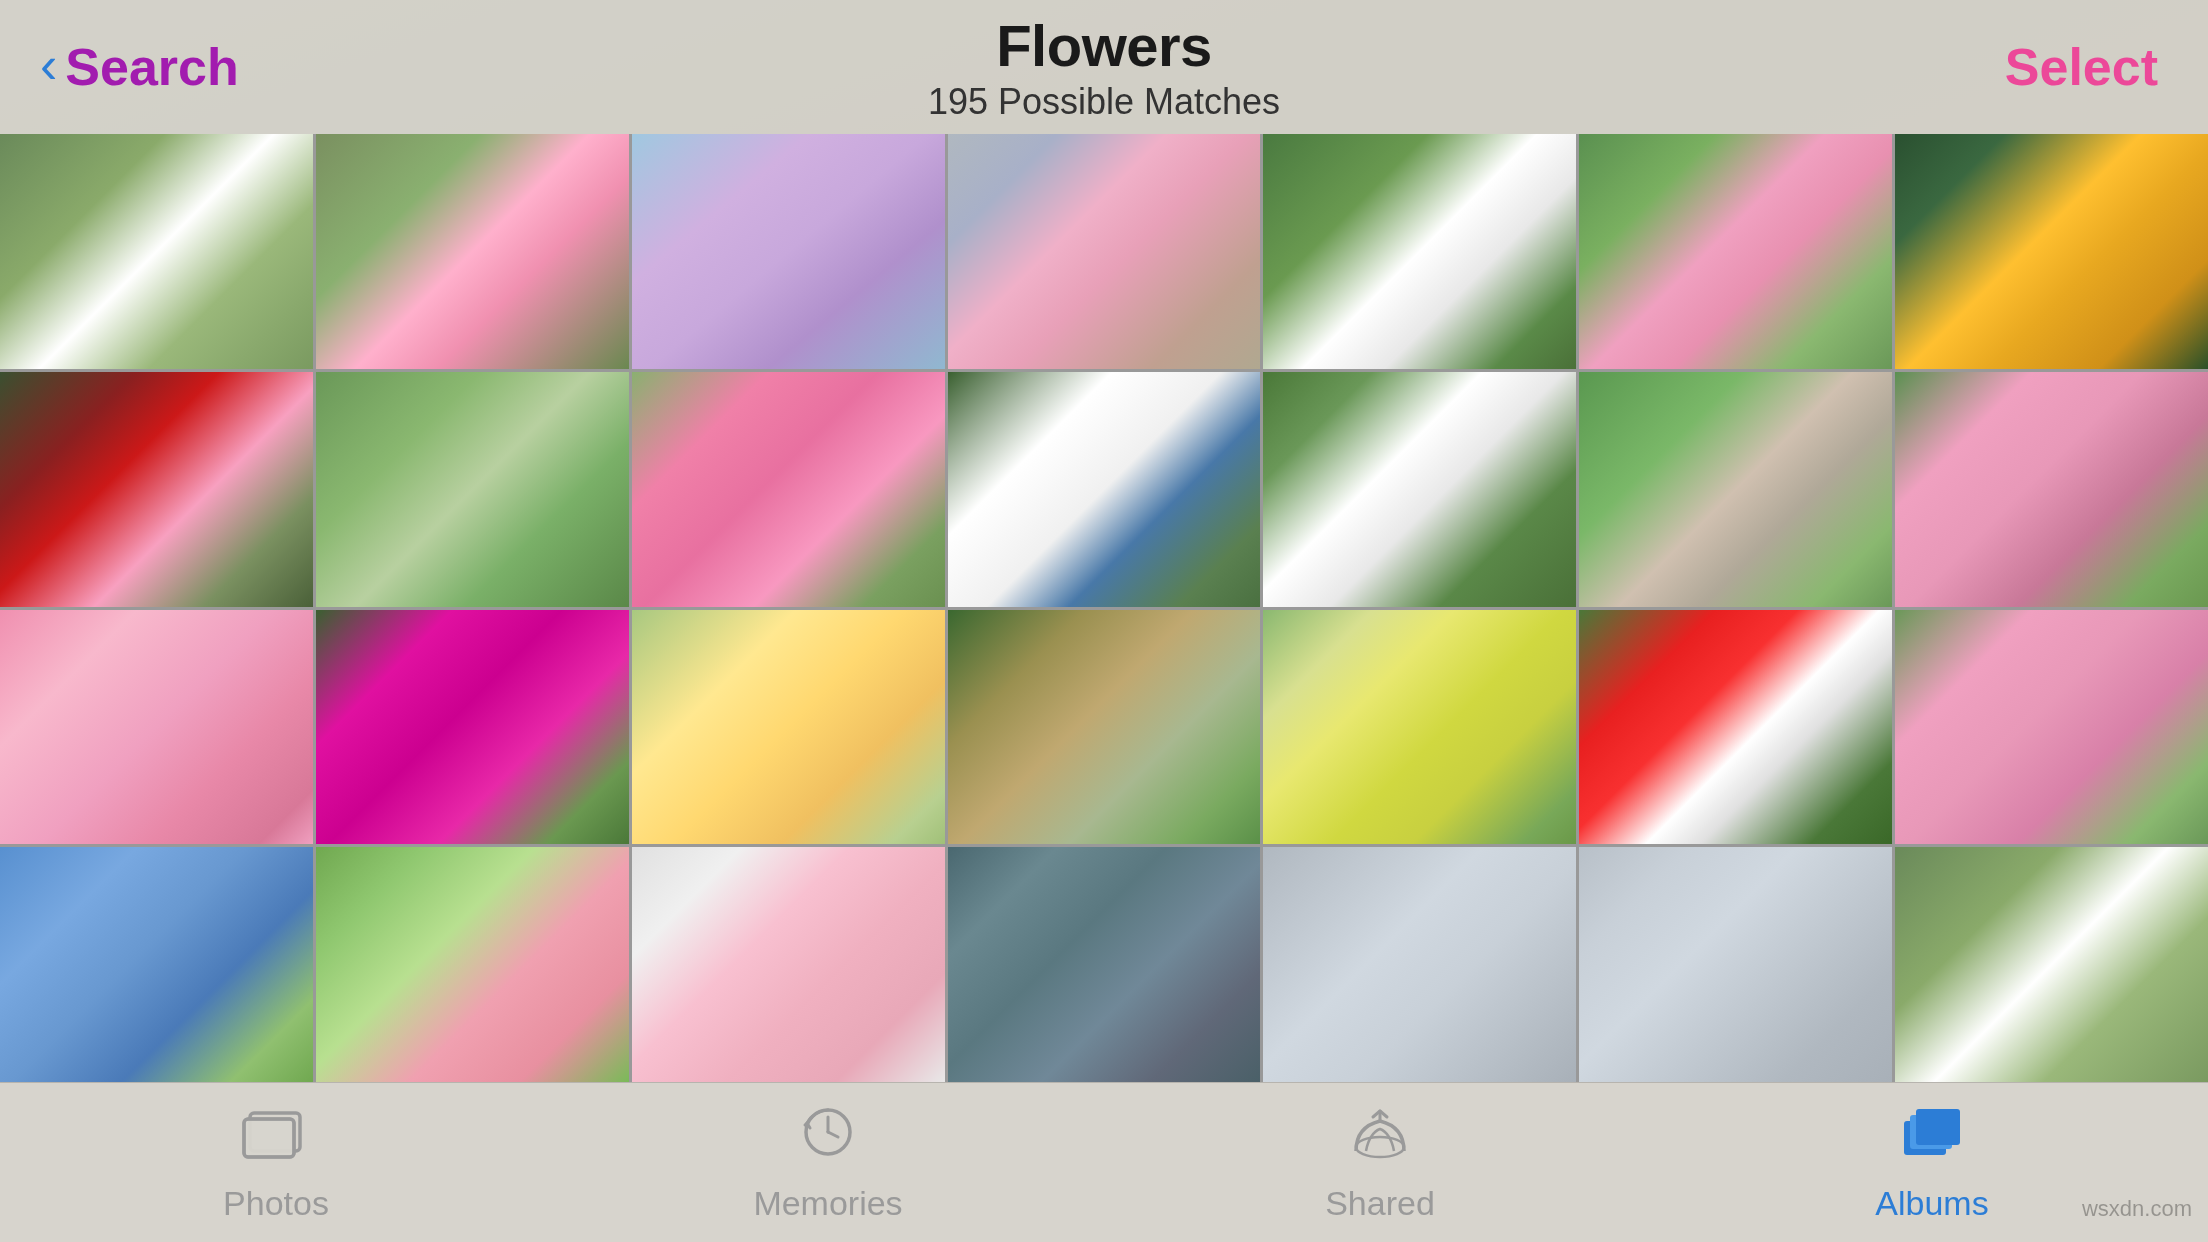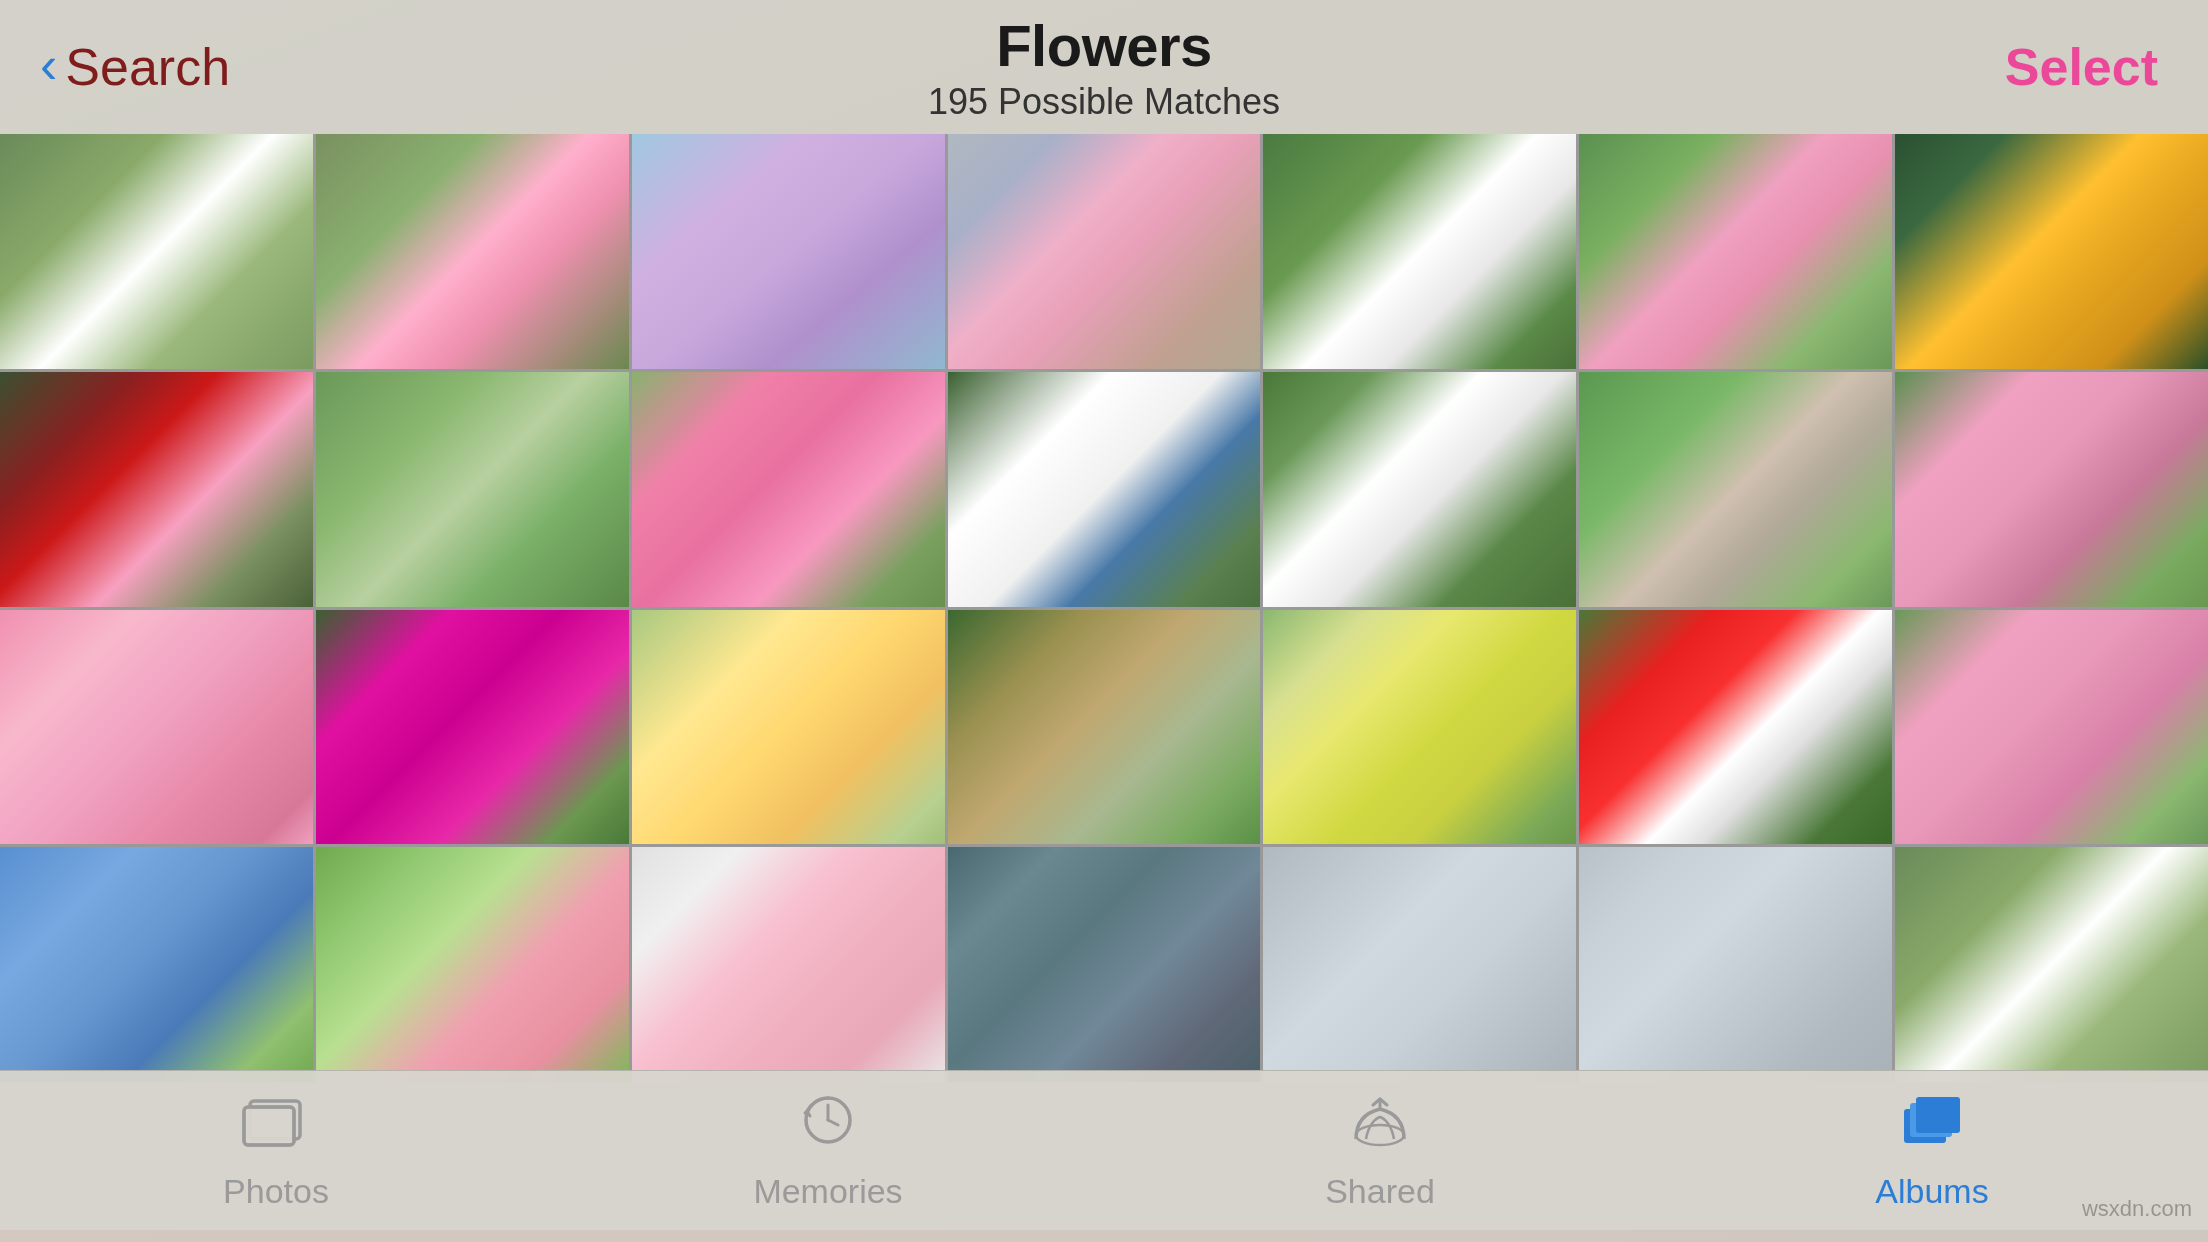--- a/index.html
+++ b/index.html
@@ -55,22 +55,22 @@
 
     .back-chevron {
       font-size: 52px;
       color: #2c7dd6;
       line-height: 1;
       margin-top: -4px;
     }
 
     .back-label {
       font-size: 52px;
-      color: #7f1d1d;
-      font-weight: 400;
+      color: #a21caf;
+      font-weight: 700;
     }
 
     .select-btn {
       position: absolute;
       right: 50px;
       font-size: 52px;
       color: #ec4899;
       font-weight: 700;
       cursor: pointer;
     }
@@ -182,21 +182,21 @@
     .flower-bottom5 {
       background: linear-gradient(135deg, #b0b8c0 0%, #c0c8d0 20%, #d0d8e0 40%, #c8d0d8 60%, #b8c0c8 80%, #a8b0b8 100%);
     }
     .flower-bottom6 {
       background: linear-gradient(135deg, #b8c0c8 0%, #c8d0d8 20%, #d0d8e0 40%, #c0c8d0 60%, #b0b8c0 80%, #a8b0b8 100%);
     }
 
     
     .tab-bar {
       position: absolute;
-      bottom: 12px;
+      bottom: 0;
       left: 0;
       right: 0;
       height: 160px;
       background: rgba(215, 213, 205, 0.95);
       border-top: 1px solid rgba(0,0,0,0.15);
       display: flex;
       align-items: center;
       justify-content: space-around;
     }
 

